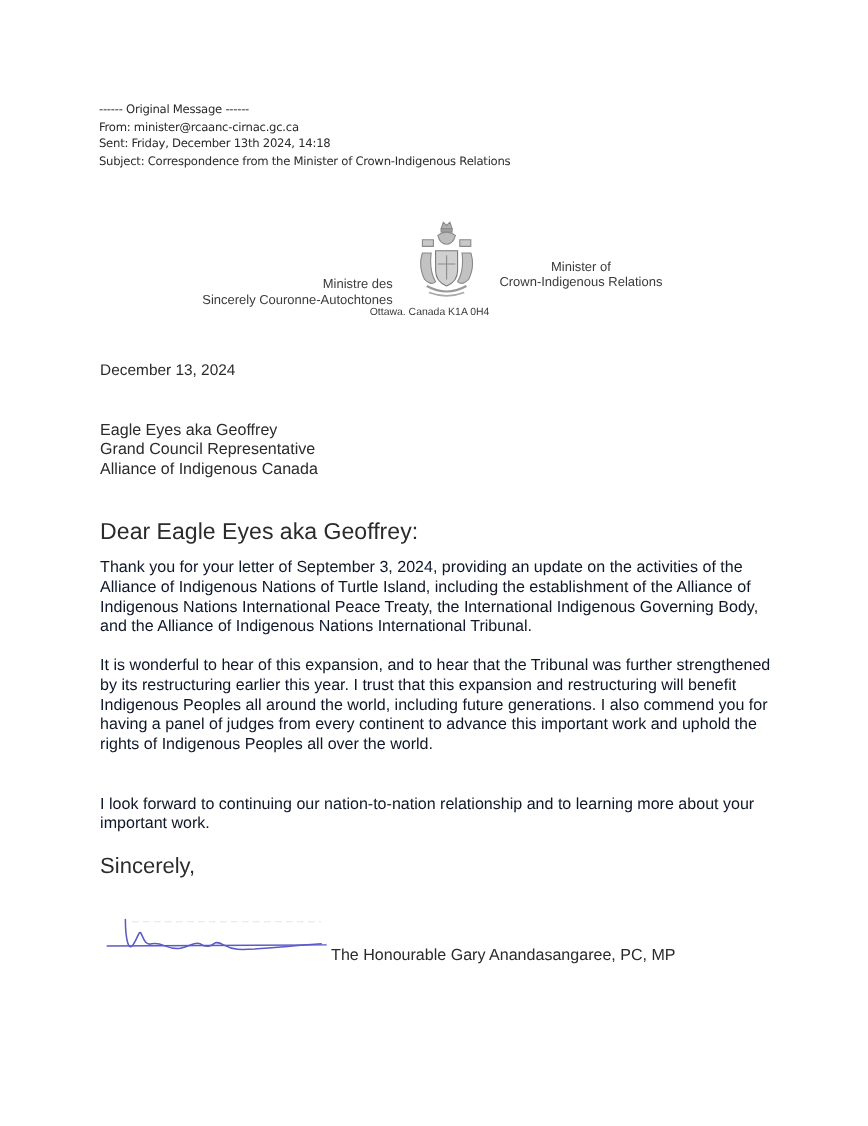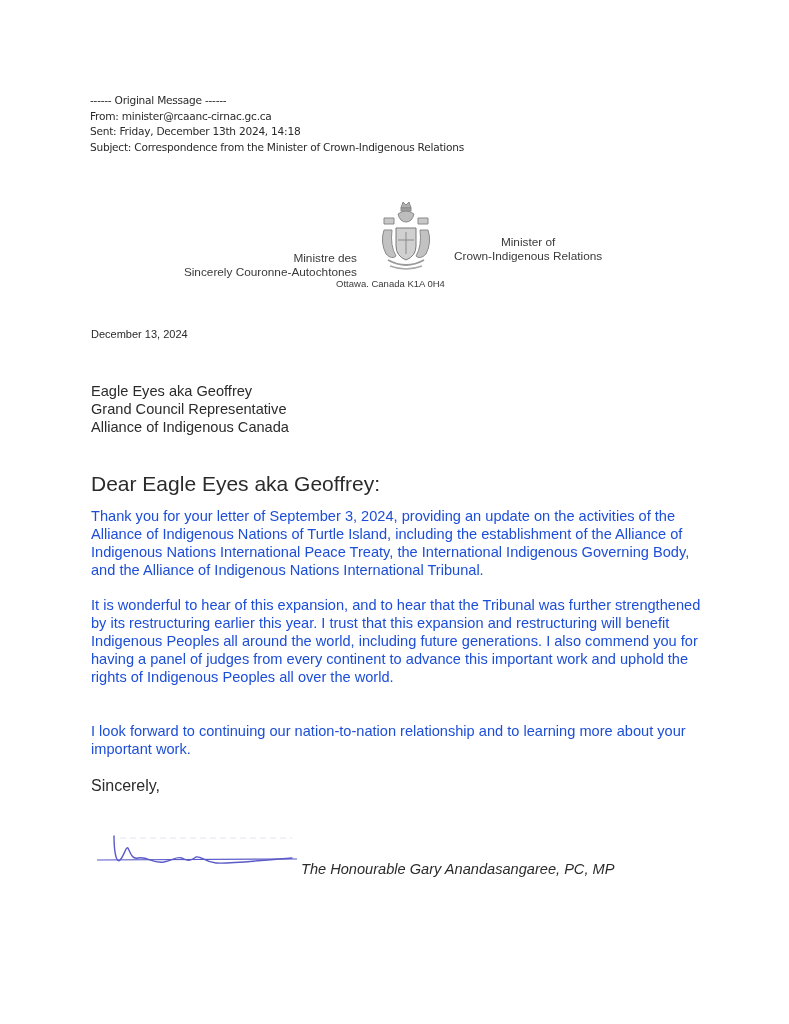--- a/index.html
+++ b/index.html
@@ -23,33 +23,33 @@
       position: absolute; left: 454px; top: 40px; text-align: center;
       font-size: 11.8px; line-height: 13.5px; color: #3a3a3a; white-space: nowrap;
     }
     .coat {
       position: absolute; left: 376px; top: 2px; width: 60px; height: 76px;
     }
     .lh-address {
       position: absolute; left: 0; width: 757px; top: 82px; text-align: center;
       font-size: 9.5px; color: #3a3a3a; padding-left: 4px; margin-left: 10px;
     }
-    .date { position: absolute; left: 91px; top: 328px; font-size: 11px; color: #2b2b2b; }
+    .date { position: absolute; left: 91px; top: 328px; font-size: 14px; color: #2b2b2b; }
     .recipient { position: absolute; left: 91px; top: 383px; font-size: 14.6px; line-height: 17.8px; color: #2b2b2b; }
     .salutation { position: absolute; left: 91px; top: 472px; font-size: 21px; color: #2b2b2b; }
-    .para { position: absolute; left: 91px; width: 625px; font-size: 14.6px; line-height: 17.9px; color: #1d4ed8; }
+    .para { position: absolute; left: 91px; width: 625px; font-size: 14.6px; line-height: 17.9px; color: #0f172a; }
     .p1 { top: 508px; }
     .p2 { top: 597px; }
     .p3 { top: 723px; }
-    .closing { position: absolute; left: 91px; top: 777px; font-size: 16px; color: #2b2b2b; }
+    .closing { position: absolute; left: 91px; top: 777px; font-size: 20px; color: #2b2b2b; }
 
     .signature { position: absolute; left: 92px; top: 830px; width: 210px; height: 40px; }
     .signatory {
       position: absolute; left: 301px; top: 861px;
-      font-size: 14.6px; color: #2b2b2b; white-space: nowrap; font-style: italic;
+      font-size: 14.6px; color: #2b2b2b; white-space: nowrap;
     }
   </style>
 </head>
 <body>
 
 <div class="email-header">
   <div>------ Original Message ------</div>
   <div>From: minister@rcaanc-cirnac.gc.ca</div>
   <div>Sent: Friday, December 13th 2024, 14:18</div>
   <div>Subject: Correspondence from the Minister of Crown-Indigenous Relations</div>

